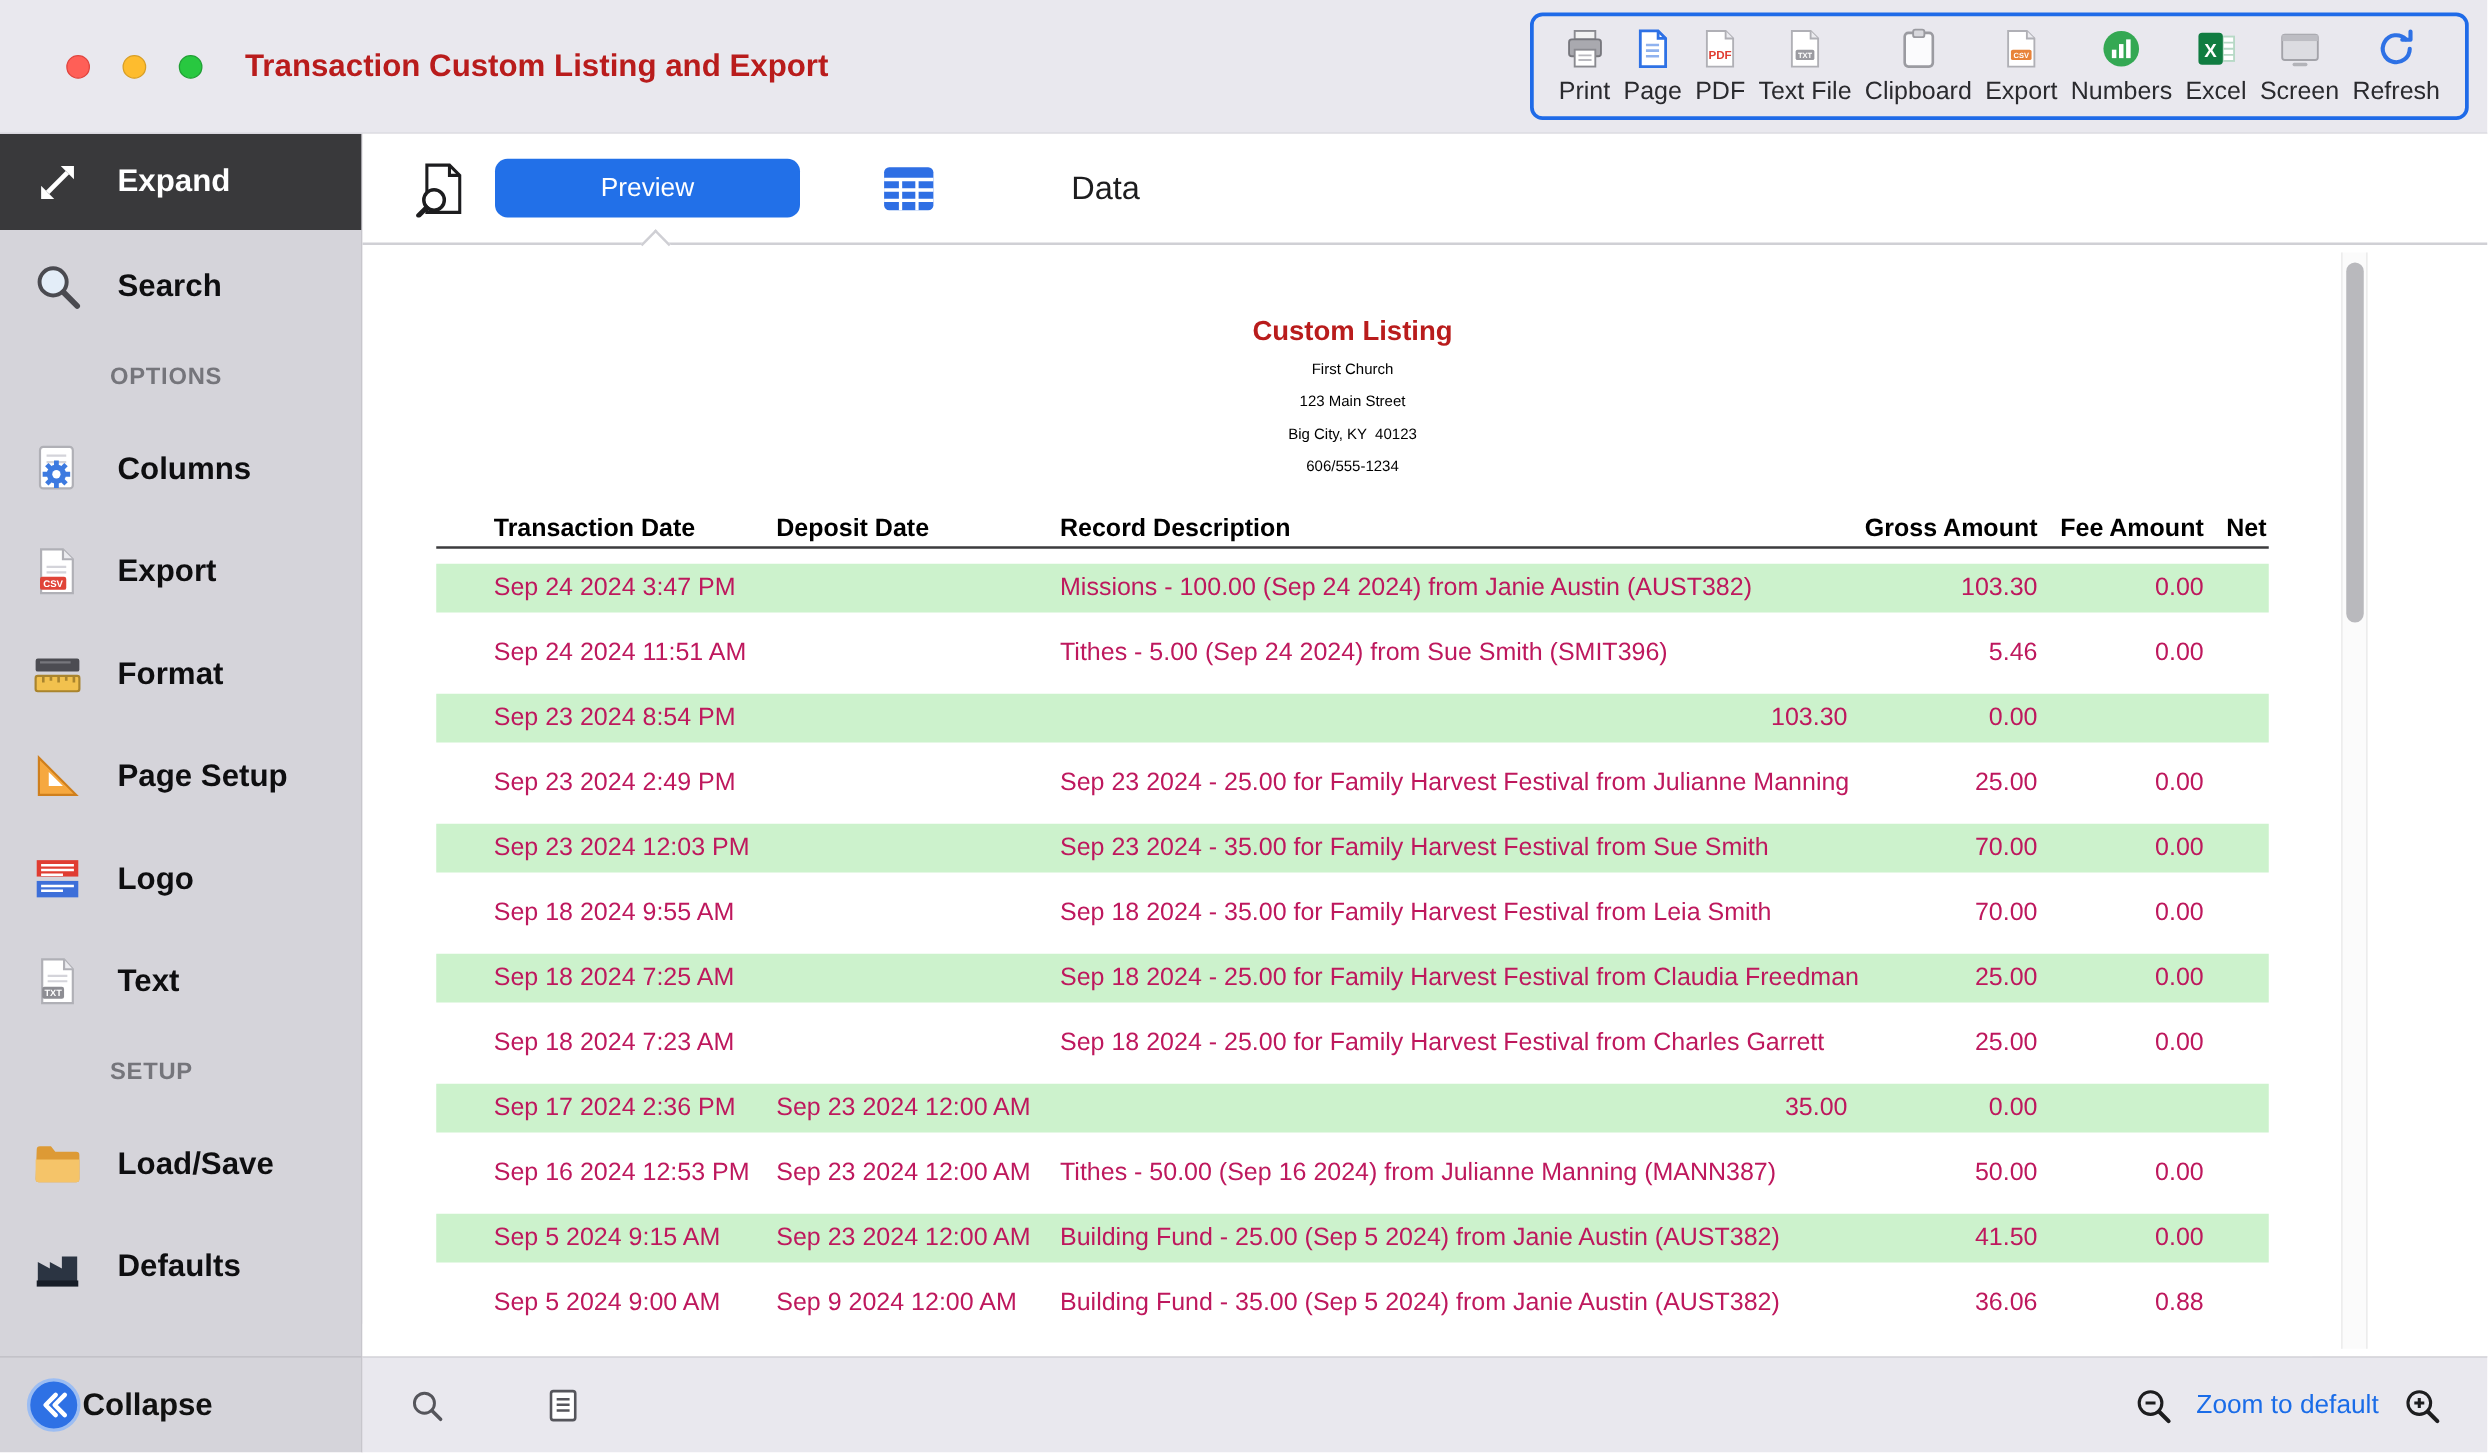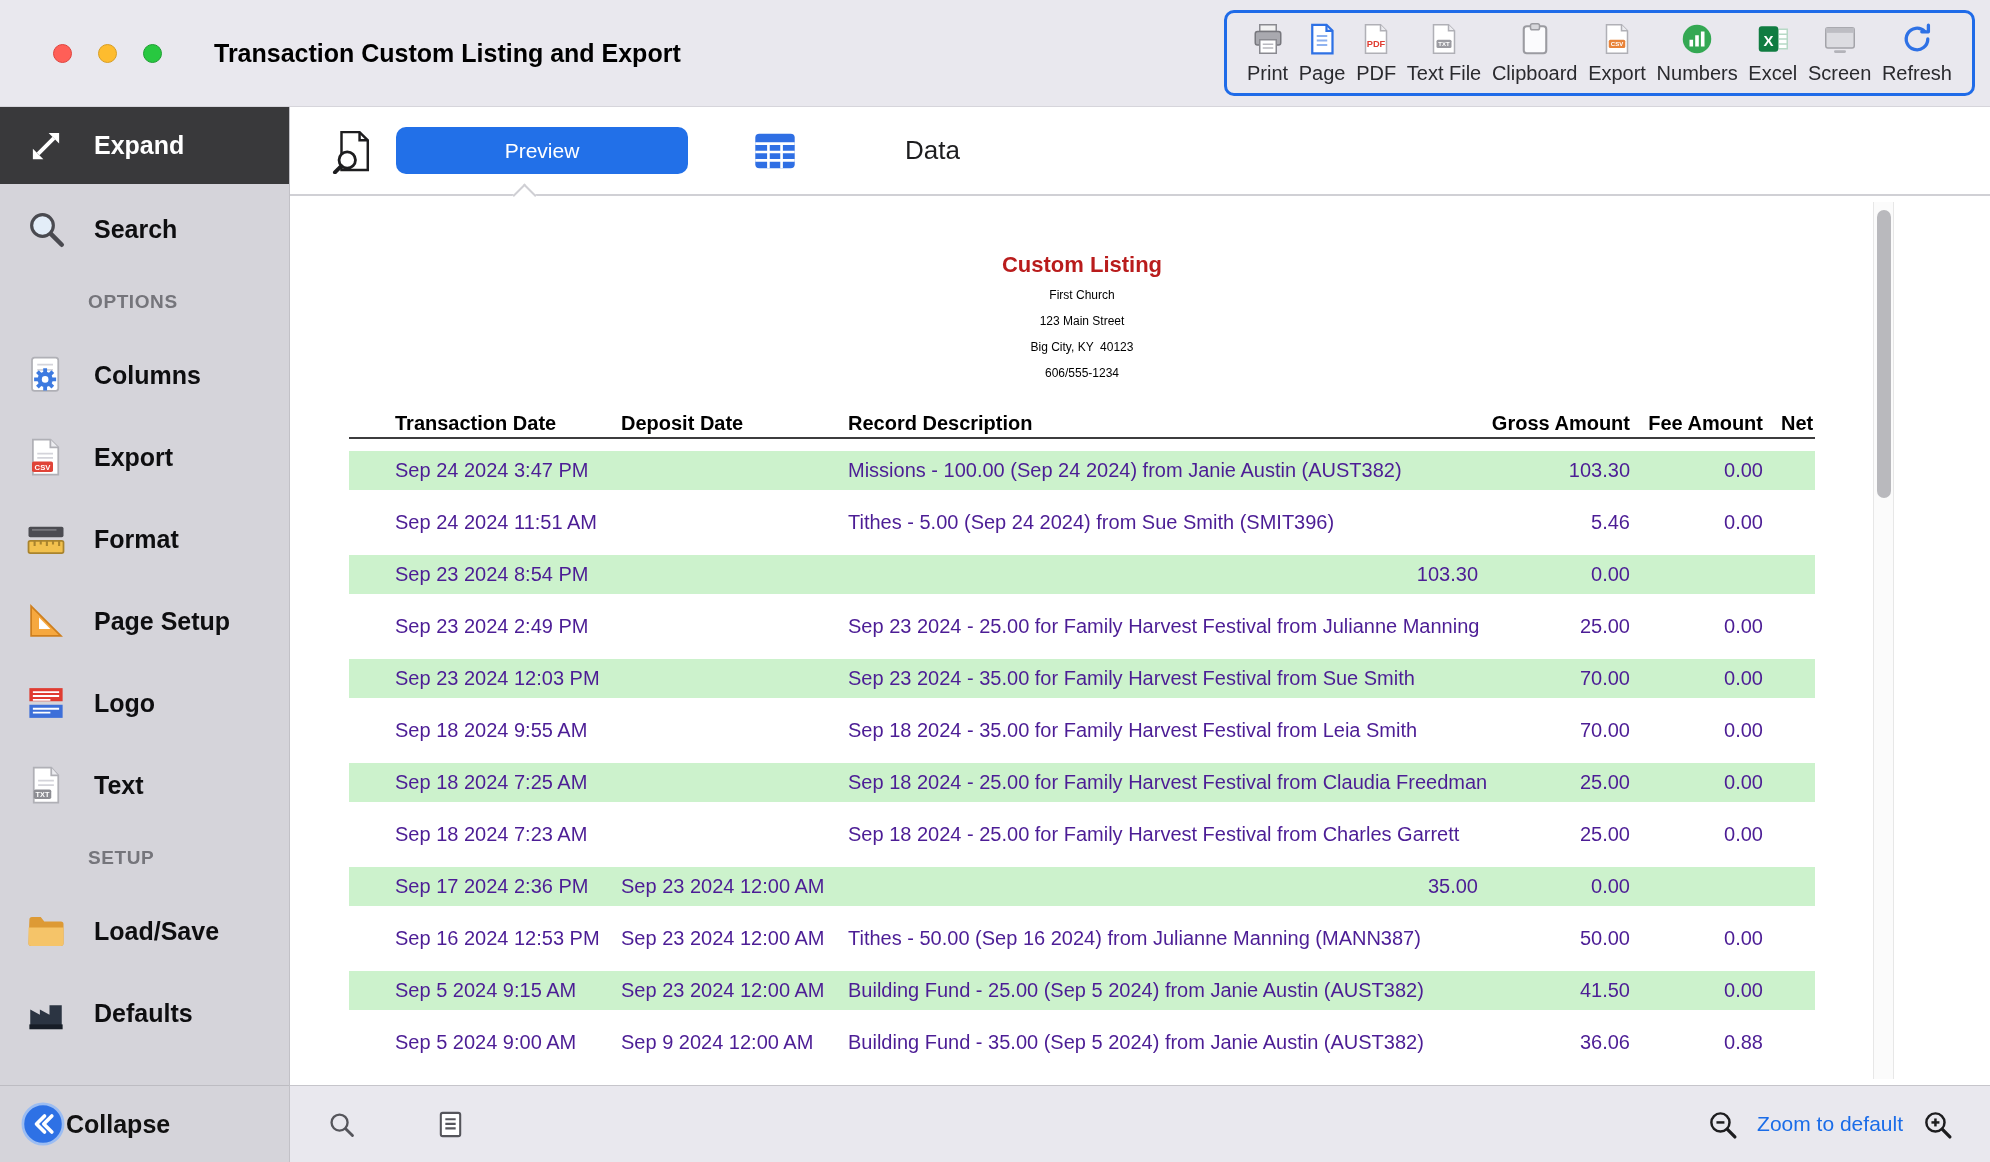--- a/index.html
+++ b/index.html
@@ -13,21 +13,21 @@
   body{font-family:"Liberation Sans","DejaVu Sans",sans-serif;background:#fff;overflow:hidden;cursor:default;color:#111;}
   .window{width:1990px;height:1162px;display:flex;flex-direction:column;}
 
   
   .titlebar{height:107px;background:#e9e8ee;border-bottom:1px solid #d6d5db;position:relative;display:flex;align-items:center;flex:0 0 auto;}
   .traffic{display:flex;gap:26px;margin-left:53px;}
   .tl{width:19px;height:19px;border-radius:50%;display:inline-block;}
   .tl.red{background:#ff5f57;border:1px solid #e0443e;}
   .tl.yellow{background:#febc2e;border:1px solid #d89e24;}
   .tl.green{background:#28c840;border:1px solid #1f9f33;}
-  .win-title{font-size:25px;font-weight:700;color:#000000;margin-left:52px;white-space:nowrap;}
+  .win-title{font-size:25px;font-weight:700;color:#b91c1c;margin-left:34px;white-space:nowrap;}
   .toolbar{position:absolute;right:15px;top:10px;width:751px;height:86px;border:3px solid var(--accent-blue);border-radius:10px;display:flex;align-items:center;justify-content:space-between;padding:0 20px;background:#e9e8ee;}
   .t-item{display:flex;flex-direction:column;align-items:center;gap:5px;cursor:pointer;}
   .t-icon svg{width:36px;height:36px;display:block;}
   .t-label{font-size:20px;color:#2a2a2e;white-space:nowrap;}
 
   
   .body{flex:1;display:flex;min-height:0;}
 
   
   .sidebar{width:290px;flex:0 0 290px;background:#d5d4da;border-right:1px solid #c2c1c7;display:flex;flex-direction:column;}
@@ -39,36 +39,36 @@
   .sb-section{height:64px;display:flex;align-items:center;padding-left:88px;font-size:19px;font-weight:700;color:#75757b;letter-spacing:0.6px;}
   .sb-collapse{height:77px;flex:0 0 77px;border-top:1px solid #bdbcc2;display:flex;align-items:center;padding-left:20px;font-size:25px;font-weight:700;cursor:pointer;}
   .sb-collapse svg{width:46px;height:46px;display:block;}
 
   
   .main{flex:1;display:flex;flex-direction:column;min-width:0;}
 
   
   .tabbar{height:89px;flex:0 0 89px;background:#fff;border-bottom:2px solid #d0d0d5;display:flex;align-items:center;position:relative;padding-left:40px;}
   .tab-icon svg{width:46px;height:46px;display:block;}
-  .preview-btn{margin-left:20px;width:292px;height:47px;background:var(--button-blue);color:#fff;border:none;border-radius:10px;font-size:21px;font-family:inherit;cursor:pointer;display:flex;align-items:center;justify-content:center;}
+  .preview-btn{margin-left:20px;width:244px;height:47px;background:var(--button-blue);color:#fff;border:none;border-radius:10px;font-size:21px;font-family:inherit;cursor:pointer;display:flex;align-items:center;justify-content:center;}
   .data-tab{display:flex;align-items:center;margin-left:64px;cursor:pointer;}
   .data-label{margin-left:107px;font-size:26px;color:#1d1d1f;}
   .tab-caret{position:absolute;left:226px;bottom:-10px;width:17px;height:17px;background:#fff;border-left:2px solid #cfcfd4;border-top:2px solid #cfcfd4;transform:rotate(45deg);z-index:4;}
 
   
   .content{flex:1;position:relative;background:#fff;overflow:hidden;min-height:0;}
   .content::after{content:"";position:absolute;left:0;right:140px;bottom:0;height:26px;background:#fff;z-index:2;}
   .report{width:1466px;margin:56px 0 0 59px;}
   .report-title{text-align:center;font-size:22px;font-weight:700;color:#b91c1c;}
   .report-org{text-align:center;font-size:12px;line-height:26px;margin-top:4px;color:#000;}
   .report-org div{white-space:pre;}
   .thead,.trow{display:grid;grid-template-columns:226px 227px 630px 152px 133px 52px;padding-left:46px;align-items:center;font-size:20px;}
   .thead{margin-top:26px;font-weight:700;padding-bottom:2px;border-bottom:2px solid #3c3c3e;color:#000;}
   .rows{margin-top:12px;}
-  .trow{height:39px;margin-bottom:13px;color:#4c1d95;white-space:nowrap;overflow:hidden;}
+  .trow{height:39px;margin-bottom:13px;color:#be185d;white-space:nowrap;overflow:hidden;}
   .trow:nth-of-type(odd){background:var(--row-green);}
   .c4,.c5{text-align:right;}
   .c6{padding-left:18px;}
 
   
   .scroll-track{position:absolute;top:6px;bottom:6px;right:96px;width:21px;background:#fbfbfb;border-left:1px solid #e7e7e7;border-right:1px solid #e7e7e7;z-index:3;}
   .scroll-thumb{position:absolute;top:8px;left:3px;width:14px;height:288px;border-radius:7px;background:#b9b9bd;}
 
   
   .statusbar{height:77px;flex:0 0 77px;background:#e9e8ee;border-top:1px solid #c6c5cb;display:flex;align-items:center;padding:0 36px;}

